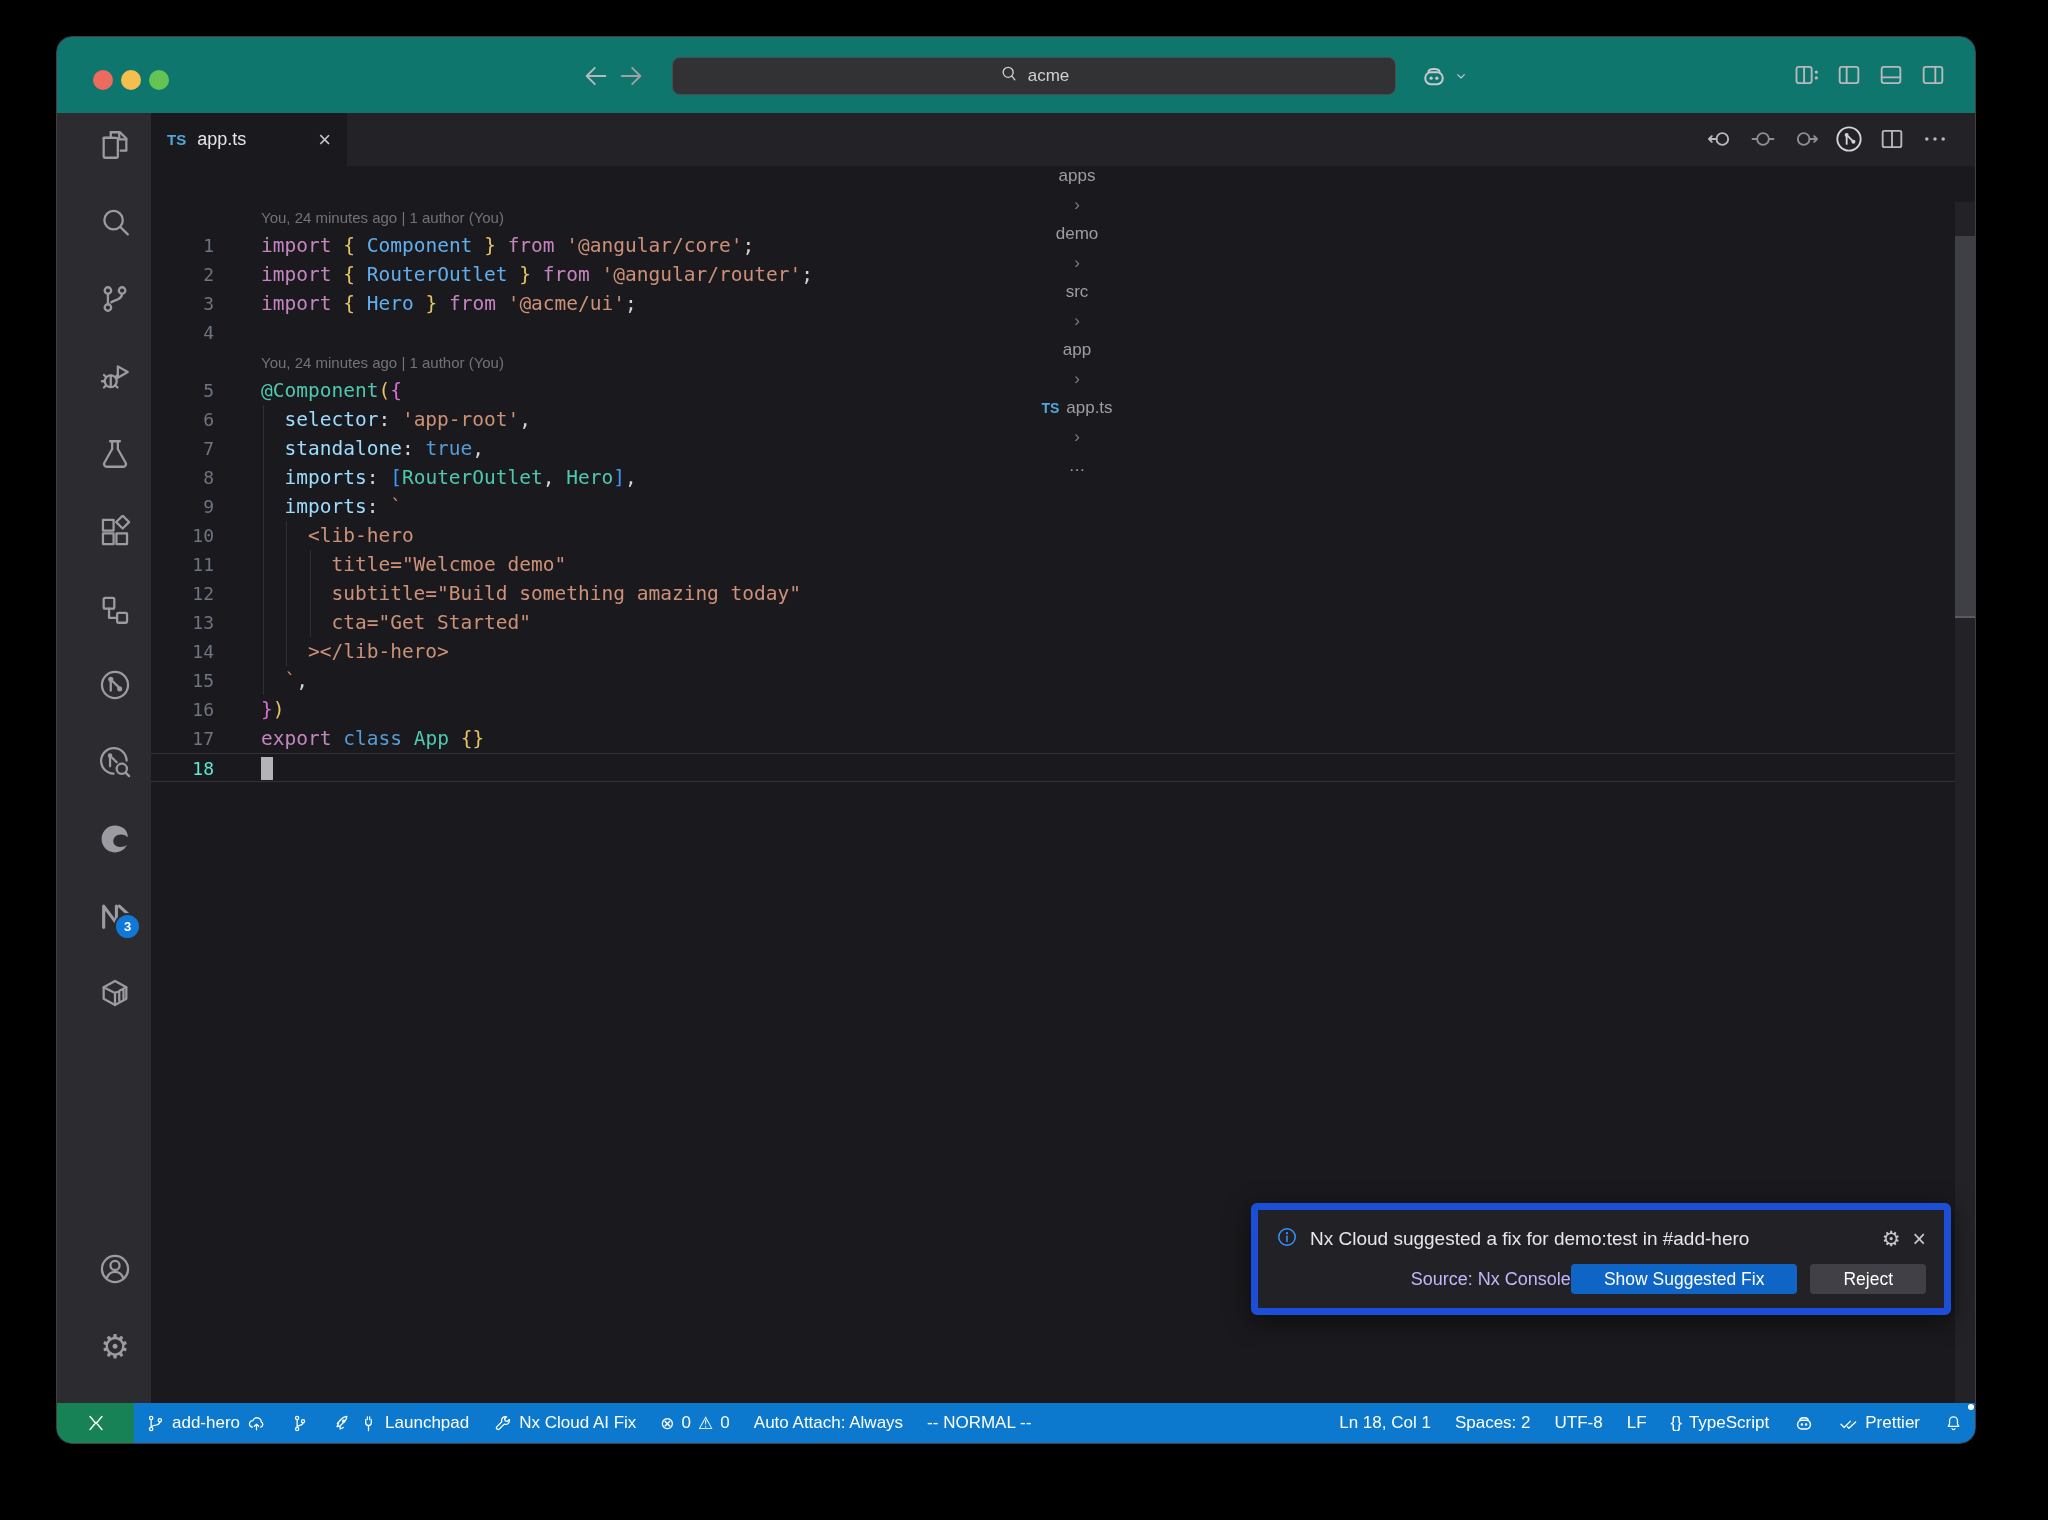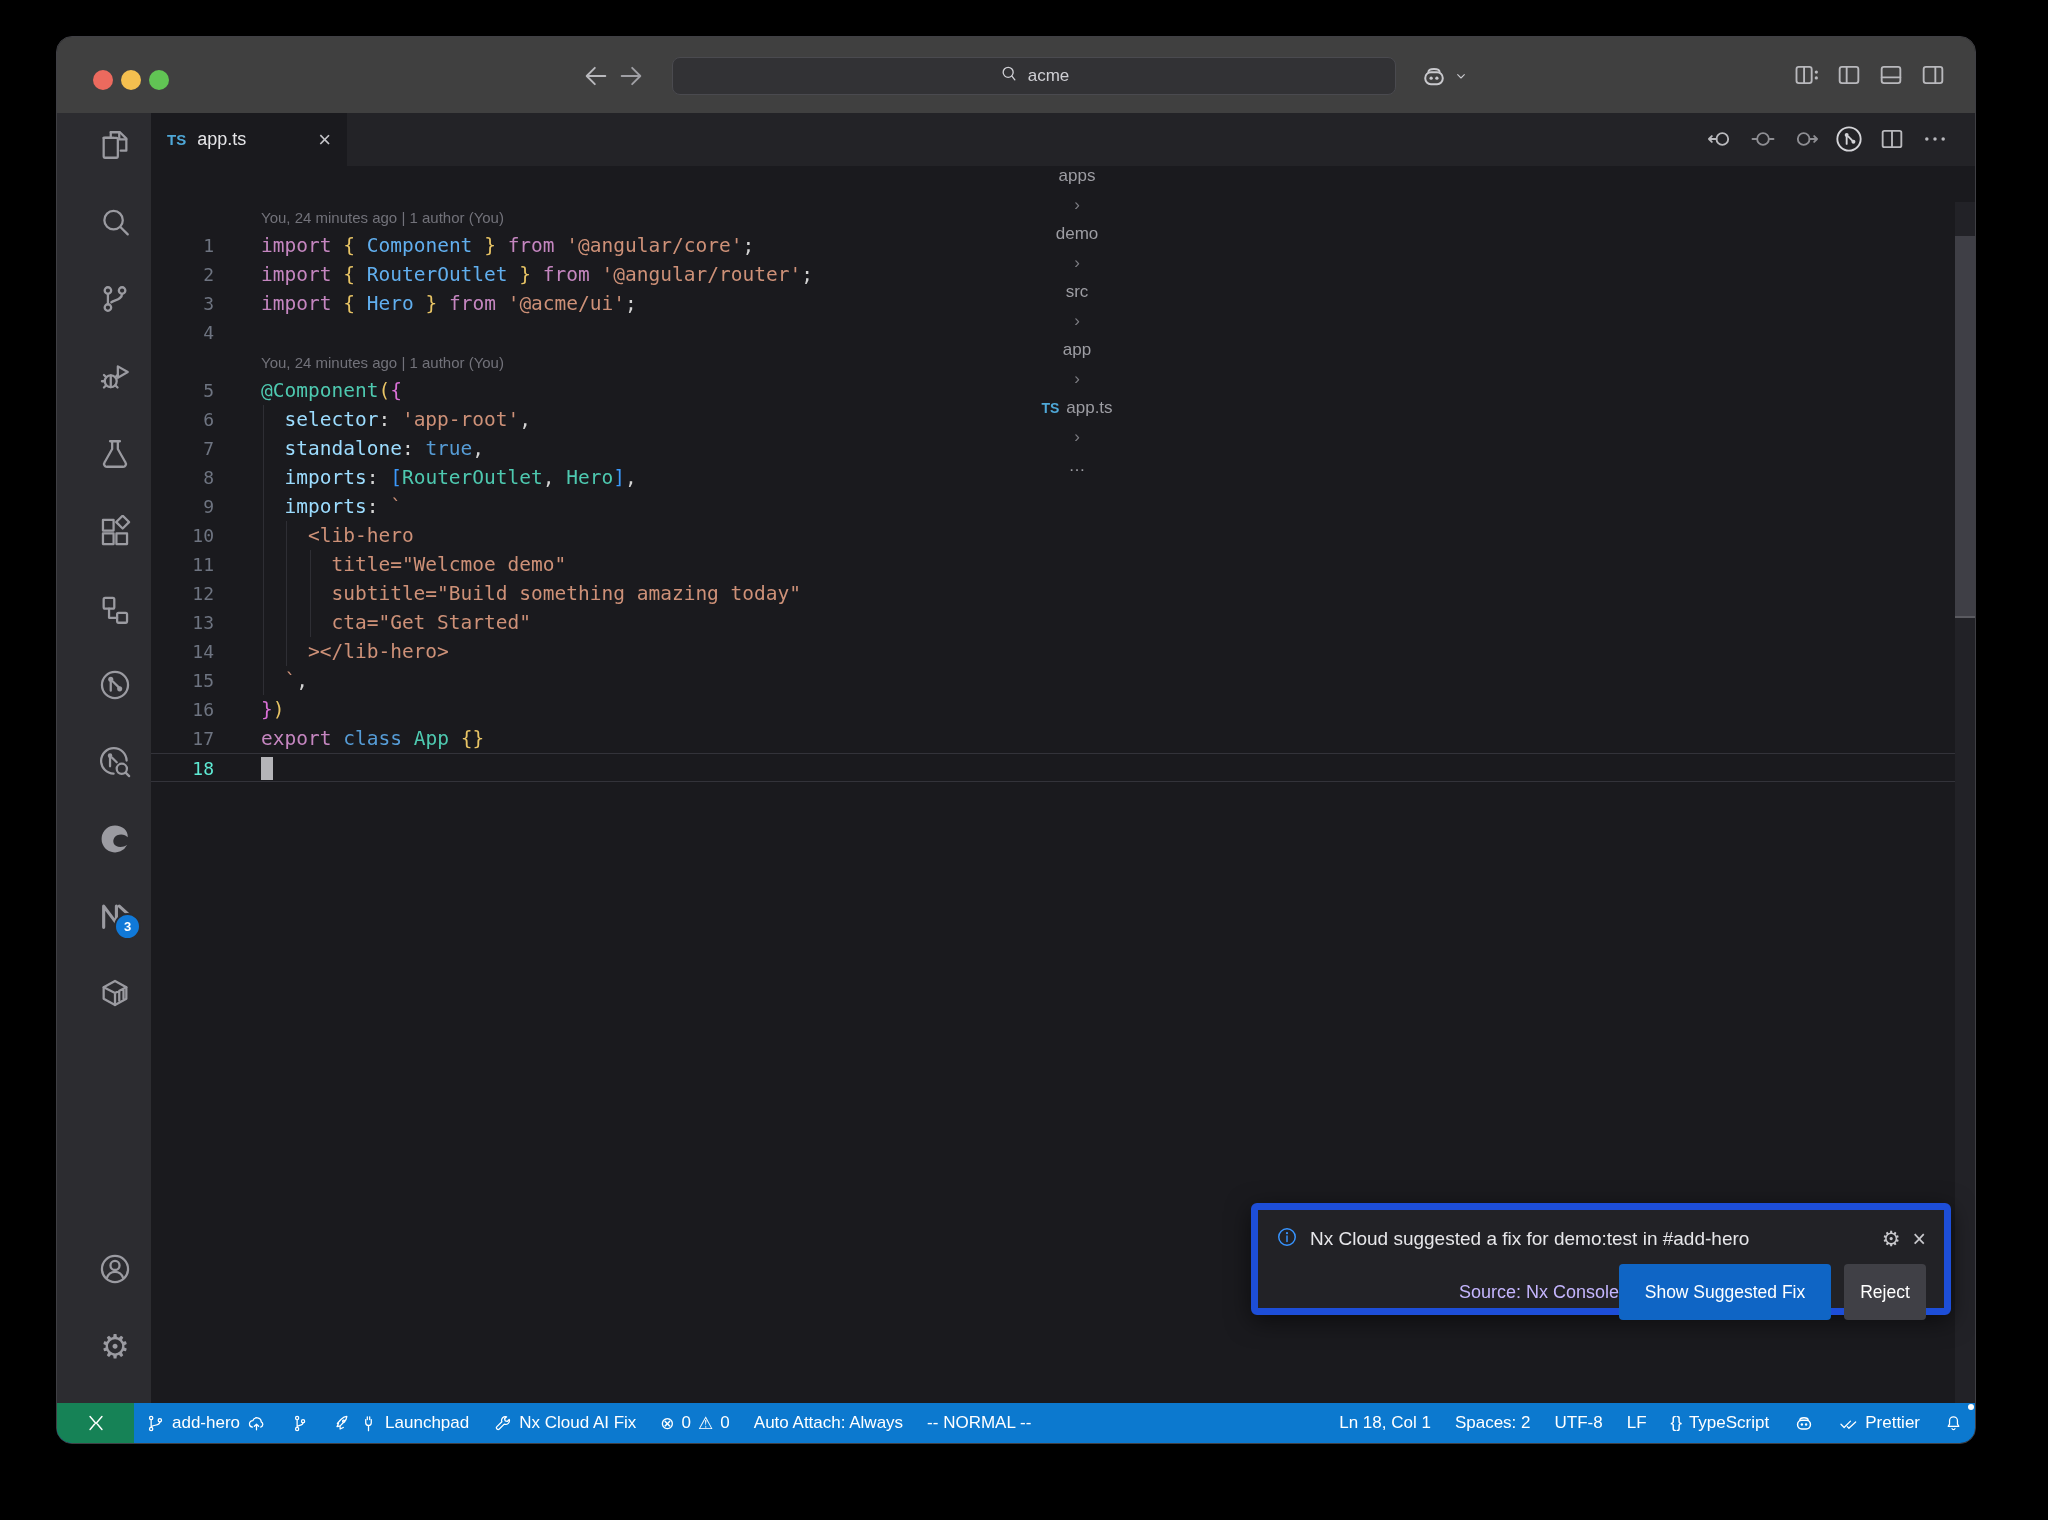--- a/index.html
+++ b/index.html
@@ -1,20 +1,20 @@
 <!DOCTYPE html>
 <html><head>
 <meta charset="utf-8">
 <style>
   html,body{margin:0;padding:0;background:#000;}
   body{width:2048px;height:1520px;position:relative;font-family:"Liberation Sans",sans-serif;overflow:hidden;}
   .window{position:absolute;left:56px;top:36px;width:1920px;height:1408px;background:#1a1a1e;
           border-radius:16px;overflow:hidden;border:1px solid #3f3f44;box-shadow:0 30px 80px rgba(0,0,0,.85);box-sizing:border-box;}
   
-  .titlebar{position:absolute;left:0;top:0;right:0;height:76px;background:#404040;border-bottom:1px solid #252528;}
+  .titlebar{position:absolute;left:0;top:0;right:0;height:76px;background:#0f766e;border-bottom:1px solid #252528;}
   .tl{position:absolute;top:33px;width:20px;height:20px;border-radius:50%;}
   .tl.red{left:36px;background:#ec6a5e;}
   .tl.yellow{left:64px;background:#f4bf4f;}
   .tl.green{left:92px;background:#61c454;}
   .navarrow{position:absolute;top:25px;width:28px;height:28px;color:#b9b9bd;}
   .navarrow.fwd{color:#a0a0a5;}
   .searchbox{position:absolute;left:615px;top:20px;width:724px;height:38px;background:#323235;border:1px solid #4a4a4f;
              border-radius:8px;display:flex;align-items:center;justify-content:center;gap:9px;color:#cfcfd4;font-size:17px;box-sizing:border-box;}
   .copilot-tb{position:absolute;left:1362px;top:24px;display:flex;align-items:center;gap:4px;color:#c9c9cd;}
   .laybtns{position:absolute;top:24px;left:1736px;display:flex;gap:14px;color:#b9b9bd;}
@@ -54,21 +54,21 @@
   .vthumb{position:absolute;left:0;right:0;top:34px;height:380px;background:#3f3f46;border-bottom:2px solid #5a5a60;}
   
   .toast{position:absolute;right:24px;bottom:88px;width:700px;height:112px;background:#222226;border:7px solid #1d4ed8;
          border-radius:6px;box-shadow:0 6px 24px rgba(0,0,0,.55);box-sizing:border-box;color:#e7e7ea;}
   .toast-row1{display:flex;align-items:center;gap:12px;padding:16px 18px 6px 18px;}
   .toast-title{flex:1;font-size:19px;}
   .toast-gear{color:#c8c8cc;font-size:21px;}
   .toast-close{color:#c8c8cc;font-size:23px;line-height:22px;}
   .toast-row2{display:flex;align-items:center;padding:6px 18px;}
   .toast-src{flex:1;color:#c4b5fd;font-size:18px;text-align:right;}
-  .btn{height:56px;border-radius:4px;display:flex;align-items:center;justify-content:center;font-size:17.5px;padding:0 16px;box-sizing:border-box;}
+  .btn{height:30px;border-radius:4px;display:flex;align-items:center;justify-content:center;font-size:17.5px;padding:0 33px;box-sizing:border-box;}
   .btn-primary{background:#0f65c5;color:#fff;min-width:212px;}
   .btn-secondary{background:#404046;color:#fff;margin-left:13px;min-width:82px;}
   
   .statusbar{position:absolute;left:0;right:0;bottom:0;height:40px;background:#0c79cf;display:flex;
              justify-content:space-between;color:#fff;font-size:17px;}
   .sb-group{display:flex;align-items:stretch;}
   .sb-item{display:flex;align-items:center;gap:7px;padding:0 12px;}
   .sb-item svg{width:19px;height:19px;}
   .remote{width:77px;background:#168256;display:flex;align-items:center;justify-content:center;}
   .remote svg{width:22px;height:22px;}

